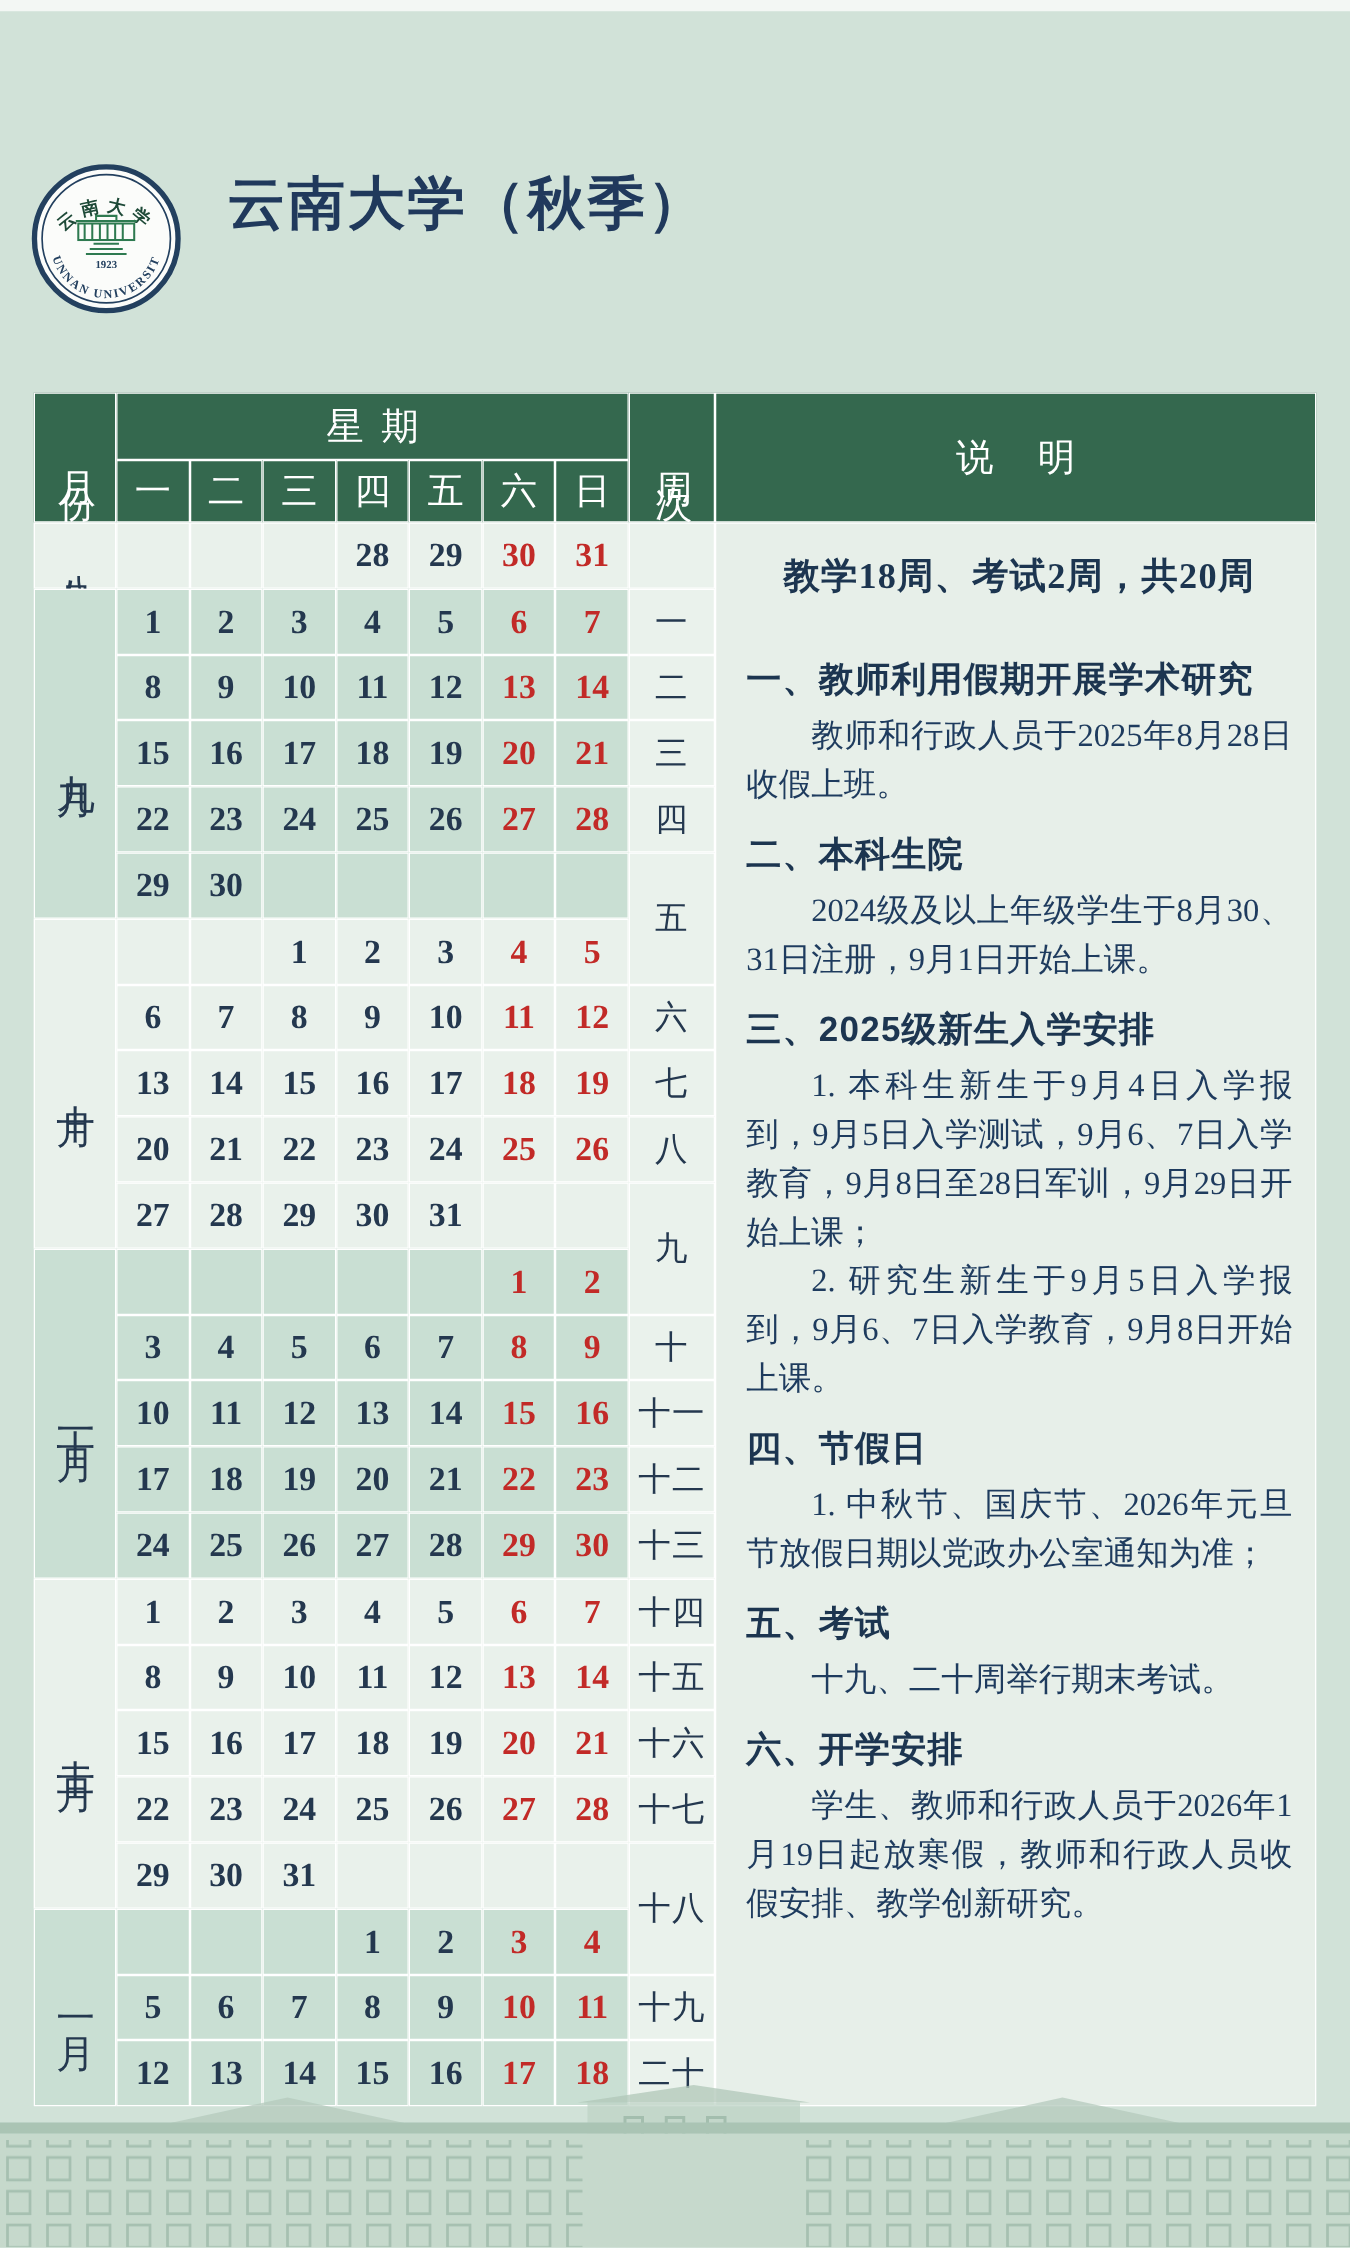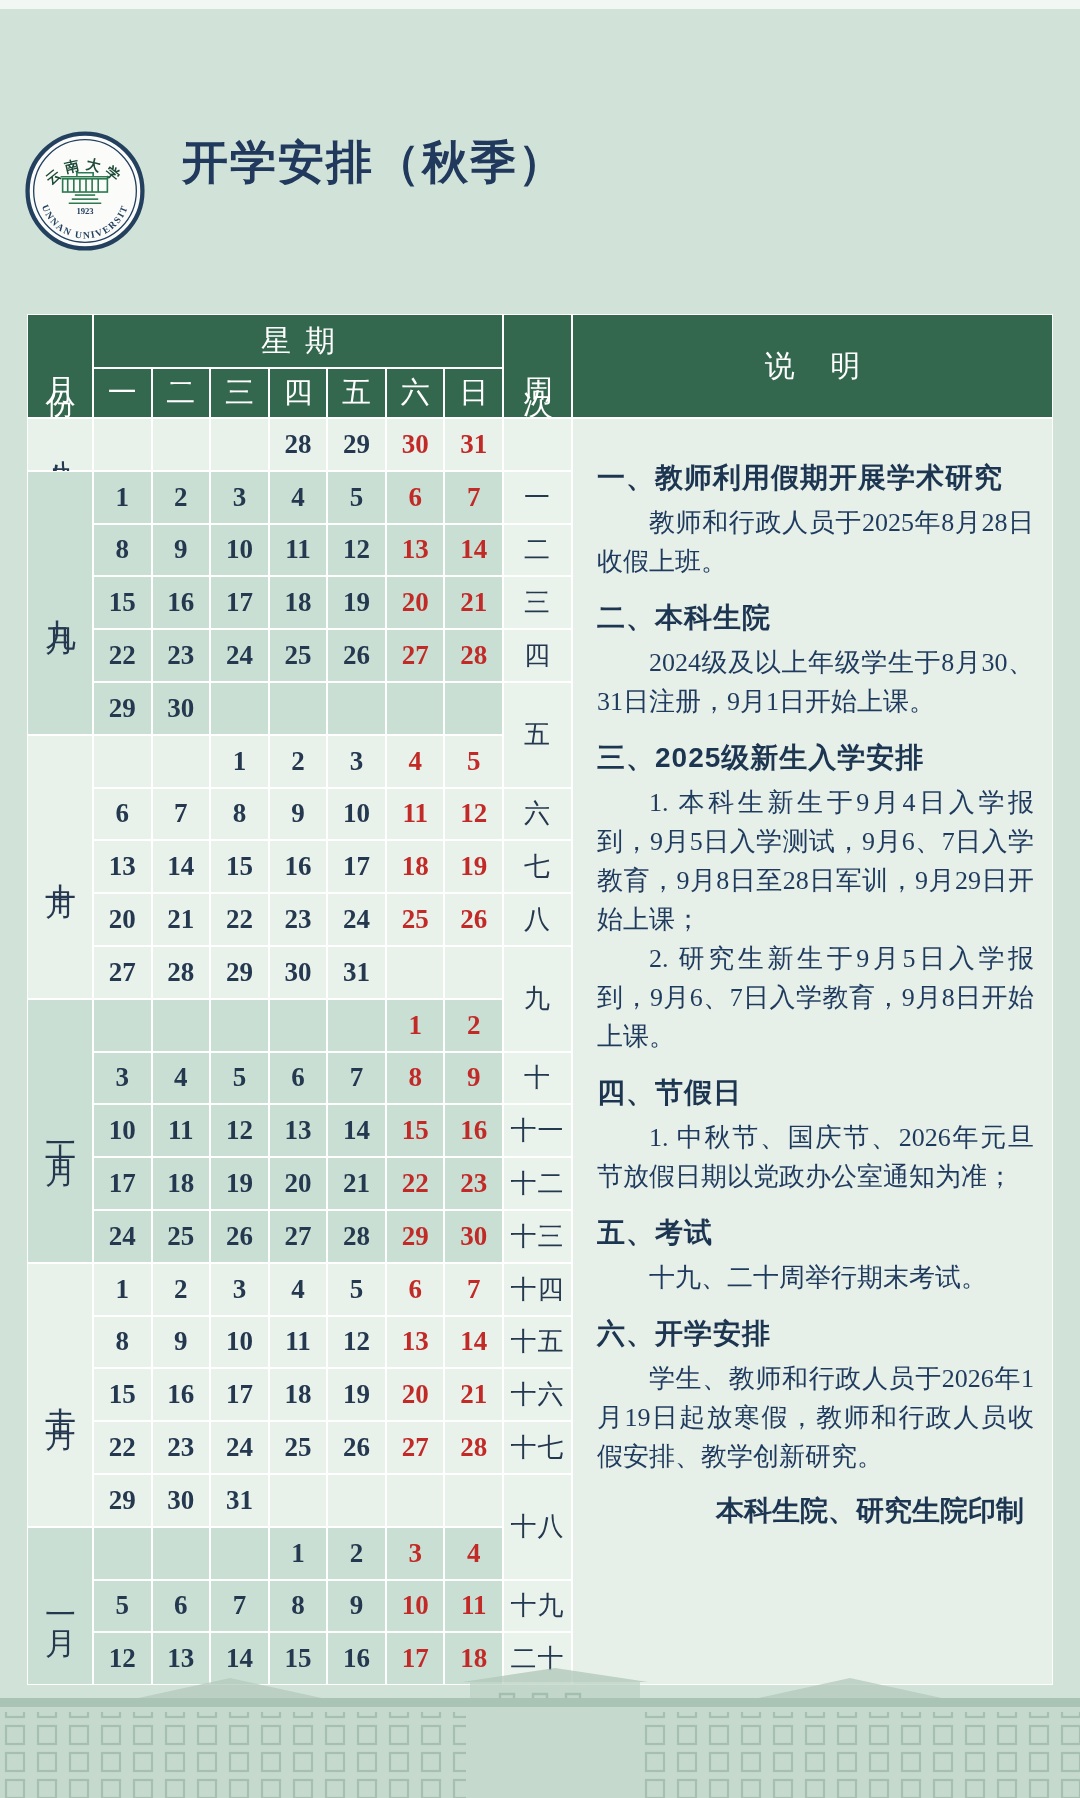--- a/index.html
+++ b/index.html
@@ -77,21 +77,21 @@
         <polyline points="52,46 52,42 68,42 68,46"></polyline>
         <line x1="50" y1="64" x2="70" y2="64"></line>
         <line x1="47" y1="68" x2="73" y2="68"></line>
         <line x1="44" y1="72" x2="76" y2="72"></line>
       </g>
       <text x="60" y="83" font-size="8.5" fill="#23405f" font-weight="700" text-anchor="middle">1923</text>
       <text font-size="9.5" fill="#23405f" font-weight="700" letter-spacing="1.6" text-anchor="middle">
         <textPath href="#arcBot" startOffset="50%">YUNNAN UNIVERSITY</textPath>
       </text>
     </svg>
-    <div class="title">开学安排（秋季）</div>
+    <div class="title">云南大学（秋季）</div>
   </div>
 
   <div id="cal-grid">
       <div class="hcell vert" style="grid-area: 1 / 1 / span 2;">月份</div>
       <div class="hcell wide" style="grid-area: 1 / 2 / auto / span 7;">星期</div>
       <div class="dayname" style="grid-area: 2 / 2;">一</div>
       <div class="dayname" style="grid-area: 2 / 3;">二</div>
       <div class="dayname" style="grid-area: 2 / 4;">三</div>
       <div class="dayname" style="grid-area: 2 / 5;">四</div>
       <div class="dayname" style="grid-area: 2 / 6;">五</div>
@@ -288,34 +288,34 @@
       <div class="wcell" style="grid-area: 17 / 9 / span 1;">十二</div>
       <div class="wcell" style="grid-area: 18 / 9 / span 1;">十三</div>
       <div class="wcell" style="grid-area: 19 / 9 / span 1;">十四</div>
       <div class="wcell" style="grid-area: 20 / 9 / span 1;">十五</div>
       <div class="wcell" style="grid-area: 21 / 9 / span 1;">十六</div>
       <div class="wcell" style="grid-area: 22 / 9 / span 1;">十七</div>
       <div class="wcell" style="grid-area: 23 / 9 / span 2;">十八</div>
       <div class="wcell" style="grid-area: 25 / 9 / span 1;">十九</div>
       <div class="wcell" style="grid-area: 26 / 9 / span 1;">二十</div>
       <div class="notes shade-light" style="grid-area: 3 / 10 / span 24;">
+        <div class="intro">教学18周、考试2周，共20周</div>
         <h3>一、教师利用假期开展学术研究</h3>
         <p>教师和行政人员于2025年8月28日收假上班。</p>
         <h3>二、本科生院</h3>
         <p>2024级及以上年级学生于8月30、31日注册，9月1日开始上课。</p>
         <h3>三、2025级新生入学安排</h3>
         <p>1. 本科生新生于9月4日入学报到，9月5日入学测试，9月6、7日入学教育，9月8日至28日军训，9月29日开始上课；</p>
         <p>2. 研究生新生于9月5日入学报到，9月6、7日入学教育，9月8日开始上课。</p>
         <h3>四、节假日</h3>
         <p>1. 中秋节、国庆节、2026年元旦节放假日期以党政办公室通知为准；</p>
         <h3>五、考试</h3>
         <p>十九、二十周举行期末考试。</p>
         <h3>六、开学安排</h3>
         <p>学生、教师和行政人员于2026年1月19日起放寒假，教师和行政人员收假安排、教学创新研究。</p>
-        <div class="notes-footer">本科生院、研究生院印制</div>
       </div>
     </div>
 
   <svg class="watermark" viewBox="0 0 1080 130">
     <defs>
       <pattern id="win" width="32" height="27" patternUnits="userSpaceOnUse">
         <rect x="6" y="4" width="18" height="18" fill="none" stroke="#97b5a4" stroke-width="2.2"></rect>
       </pattern>
     </defs>
     <g opacity="0.75">

